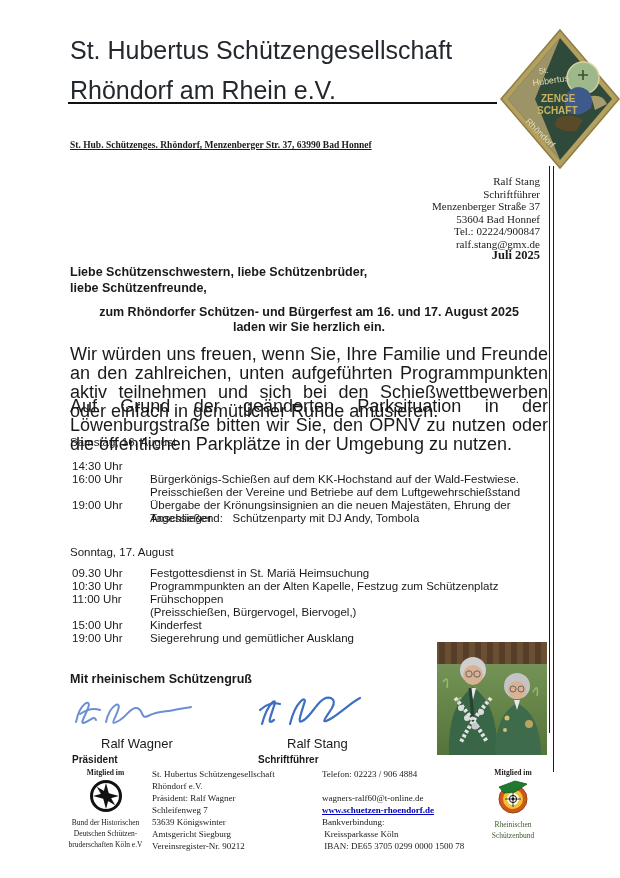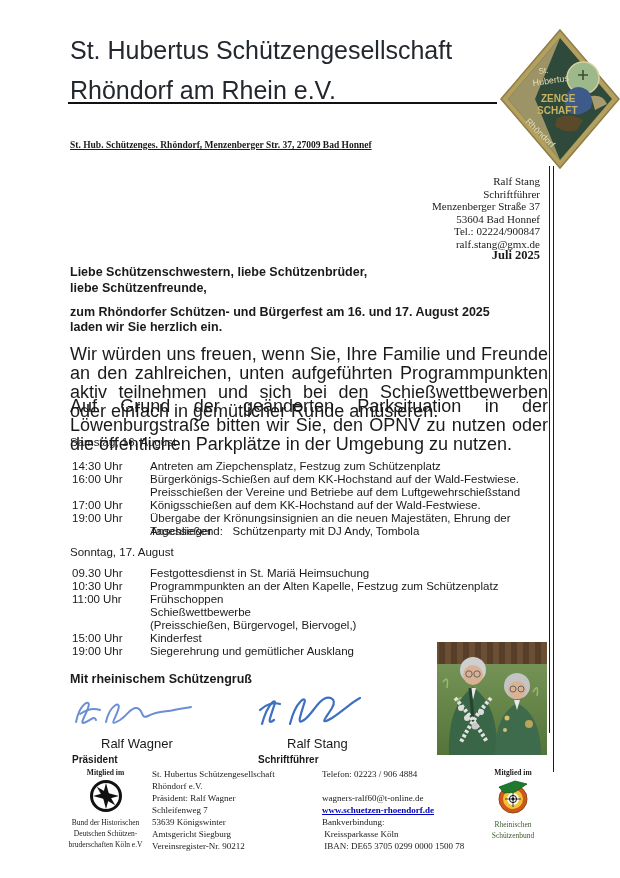--- a/index.html
+++ b/index.html
@@ -6,21 +6,21 @@
   .page{position:relative;width:620px;height:878px;background:#ffffff;overflow:hidden;
         font-family:"Liberation Sans",sans-serif;color:#1a1a1a;}
   .abs{position:absolute;}
   .title{font-size:25px;line-height:40px;color:#23272e;letter-spacing:0;}
   .rule{height:2px;background:#111;}
   .slug{font-family:"Liberation Serif",serif;font-weight:600;font-size:9.5px;text-decoration:underline;}
   .sender{font-family:"Liberation Serif",serif;font-size:11px;line-height:12.5px;text-align:right;}
   .date{font-family:"Liberation Serif",serif;font-size:12.5px;font-weight:700;text-align:right;}
   .vline{width:1px;background:#1c1c1c;}
   .greet{font-size:12.5px;line-height:15.5px;font-weight:700;}
-  .invite{font-size:12.5px;line-height:15px;font-weight:700;}
+  .invite{font-size:12.5px;line-height:15px;font-weight:700;text-align:center;}
   .para{font-size:18px;line-height:19px;text-align:justify;}
   .sec-title{font-size:11.5px;font-weight:400;}
   .sched .row{display:flex;height:13px;font-size:11.5px;line-height:13px;}
   .sched .t{width:78px;flex:0 0 78px;}
   .closing{font-size:12.5px;font-weight:700;}
   .sig-name{font-size:13px;margin-left:29px;}
   .sig-role{font-size:10px;font-weight:700;}
   .ft{font-family:"Liberation Serif",serif;font-size:9px;line-height:12px;}
   .ft-small{font-family:"Liberation Serif",serif;font-size:7.5px;line-height:11px;text-align:center;}
   .ft-label{font-family:"Liberation Serif",serif;font-size:7.5px;font-weight:700;text-align:center;}
@@ -47,21 +47,21 @@
       <path d="M62 92 q14 -6 26 2 l-6 10 q-12 4 -22 -4 z" fill="#5a4a2a"></path>
       <path d="M96 70 q12 -2 16 8 l-12 6 z" fill="#a89b6d"></path>
       <text x="44" y="48" font-size="8" fill="#e6dcae" font-family="Liberation Sans, sans-serif" transform="rotate(-8 44 48)">St.</text>
       <text x="38" y="60" font-size="9" fill="#e6dcae" font-family="Liberation Sans, sans-serif" transform="rotate(-8 38 60)">Hubertus</text>
       <text x="46" y="76" font-size="10" font-weight="bold" fill="#c9b261" font-family="Liberation Sans, sans-serif">ZENGE</text>
       <text x="42" y="88" font-size="10" font-weight="bold" fill="#c9b261" font-family="Liberation Sans, sans-serif">SCHAFT</text>
       <text x="30" y="96" font-size="9" fill="#e6dcae" font-family="Liberation Sans, sans-serif" transform="rotate(45 30 96)">Rhöndorf</text>
     </svg>
   </div>
 
-  <div class="abs slug" style="left:70px;top:140px;">St. Hub. Schützenges. Rhöndorf, Menzenberger Str. 37, 27009 Bad Honnef</div>
+  <div class="abs slug" style="left:70px;top:140px;">St. Hub. Schützenges. Rhöndorf, Menzenberger Str. 37, 63990 Bad Honnef</div>
 
   <div class="abs vline" style="left:549px;top:166px;height:567px;"></div>
   <div class="abs vline" style="left:553px;top:166px;height:606px;"></div>
 
   <div class="abs sender" style="left:300px;top:175px;width:240px;">
     <div>Ralf Stang</div>
     <div>Schriftführer</div>
     <div>Menzenberger Straße 37</div>
     <div>53604 Bad Honnef</div>
     <div>Tel.: 02224/900847</div>
@@ -76,35 +76,30 @@
   <div class="abs invite" style="left:70px;top:305px;width:478px;">zum Rhöndorfer Schützen- und Bürgerfest am 16. und 17. August 2025</div>
   <div class="abs invite" style="left:70px;top:320px;width:478px;">laden wir Sie herzlich ein.</div>
 
   <div class="abs para" style="left:70px;top:345px;width:478px;">Wir würden uns freuen, wenn Sie, Ihre Familie und Freunde an den zahlreichen, unten aufgeführten Programmpunkten aktiv teilnehmen und sich bei den Schießwettbewerben oder einfach in gemütlicher Runde amüsieren.</div>
   <div class="abs para" style="left:70px;top:397px;width:478px;">Auf Grund der geänderten Parksituation in der Löwenburgstraße bitten wir Sie, den ÖPNV zu nutzen oder die öffentlichen Parkplätze in der Umgebung zu nutzen.</div>
 
   <div class="abs sec-title" style="left:70px;top:436px;">Samstag, 16. August</div>
   <div class="abs sched" style="left:72px;top:460px;width:478px;">
     <div class="row">
         <span class="t">14:30 Uhr</span>
-        <span>Antreten am Ziepchensplatz, Festzug zum Schützenplatz</span>
       </div>
     <div class="row">
         <span class="t">16:00 Uhr</span>
         <span>Bürgerkönigs-Schießen auf dem KK-Hochstand auf der Wald-Festwiese.</span>
       </div>
     <div class="row">
         <span class="t"></span>
         <span>Preisschießen der Vereine und Betriebe auf dem Luftgewehrschießstand</span>
       </div>
     <div class="row">
-        <span class="t">17:00 Uhr</span>
-        <span>Königsschießen auf dem KK-Hochstand auf der Wald-Festwiese.</span>
-      </div>
-    <div class="row">
         <span class="t">19:00 Uhr</span>
         <span>Übergabe der Krönungsinsignien an die neuen Majestäten, Ehrung der Tagessieger</span>
       </div>
     <div class="row">
         <span class="t"></span>
         <span>Anschließend:&nbsp;&nbsp;&nbsp;Schützenparty mit DJ Andy, Tombola</span>
       </div>
   </div>
 
   <div class="abs sec-title" style="left:70px;top:546px;">Sonntag, 17. August</div>
@@ -113,24 +108,20 @@
         <span class="t">09.30 Uhr</span>
         <span>Festgottesdienst in St. Mariä Heimsuchung</span>
       </div>
     <div class="row">
         <span class="t">10:30 Uhr</span>
         <span>Programmpunkten an der Alten Kapelle, Festzug zum Schützenplatz</span>
       </div>
     <div class="row">
         <span class="t">11:00 Uhr</span>
         <span>Frühschoppen</span>
-      </div>
-    <div class="row">
-        <span class="t"></span>
-        <span>Schießwettbewerbe</span>
       </div>
     <div class="row">
         <span class="t"></span>
         <span>(Preisschießen, Bürgervogel, Biervogel,)</span>
       </div>
     <div class="row">
         <span class="t">15:00 Uhr</span>
         <span>Kinderfest</span>
       </div>
     <div class="row">

